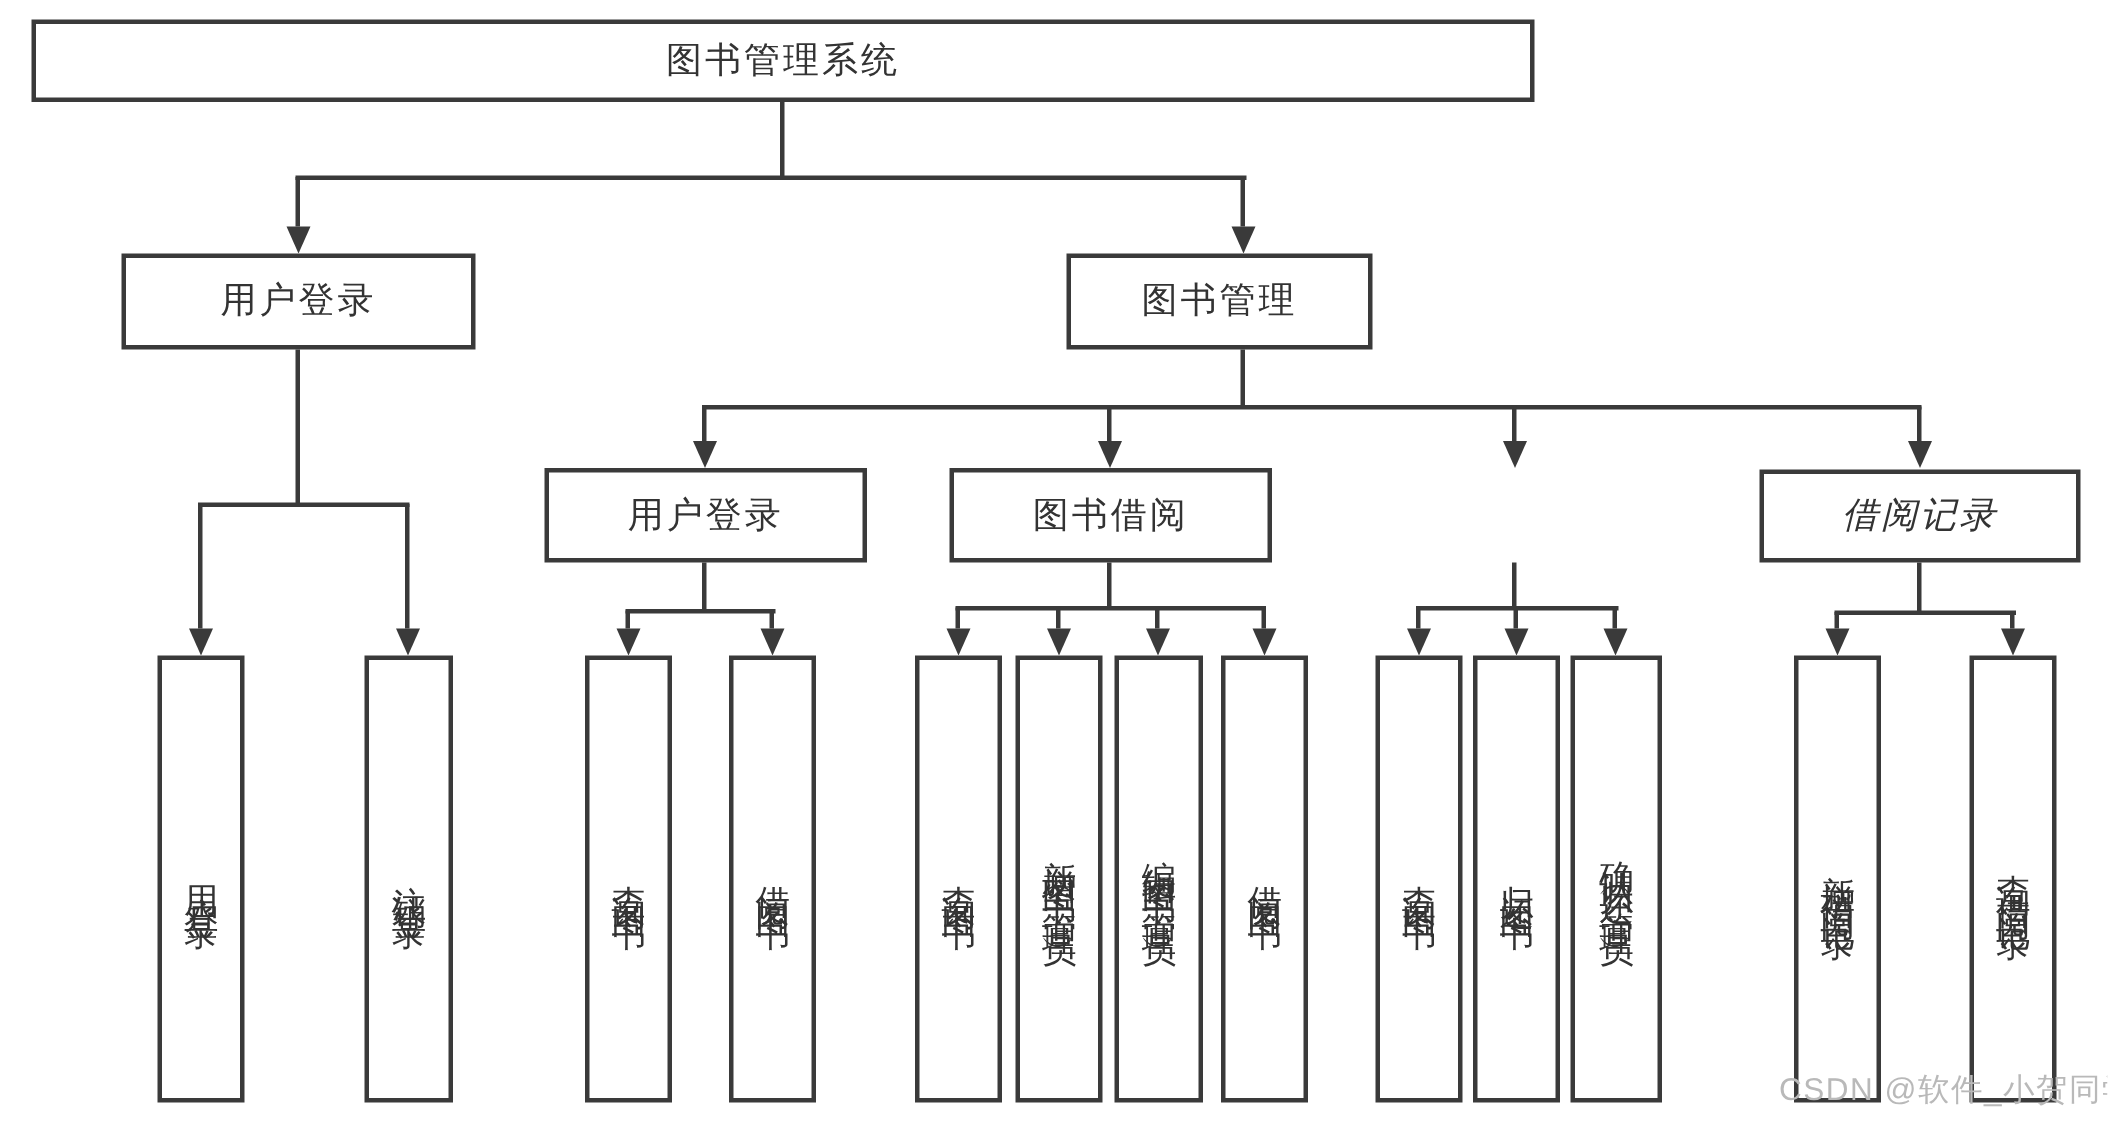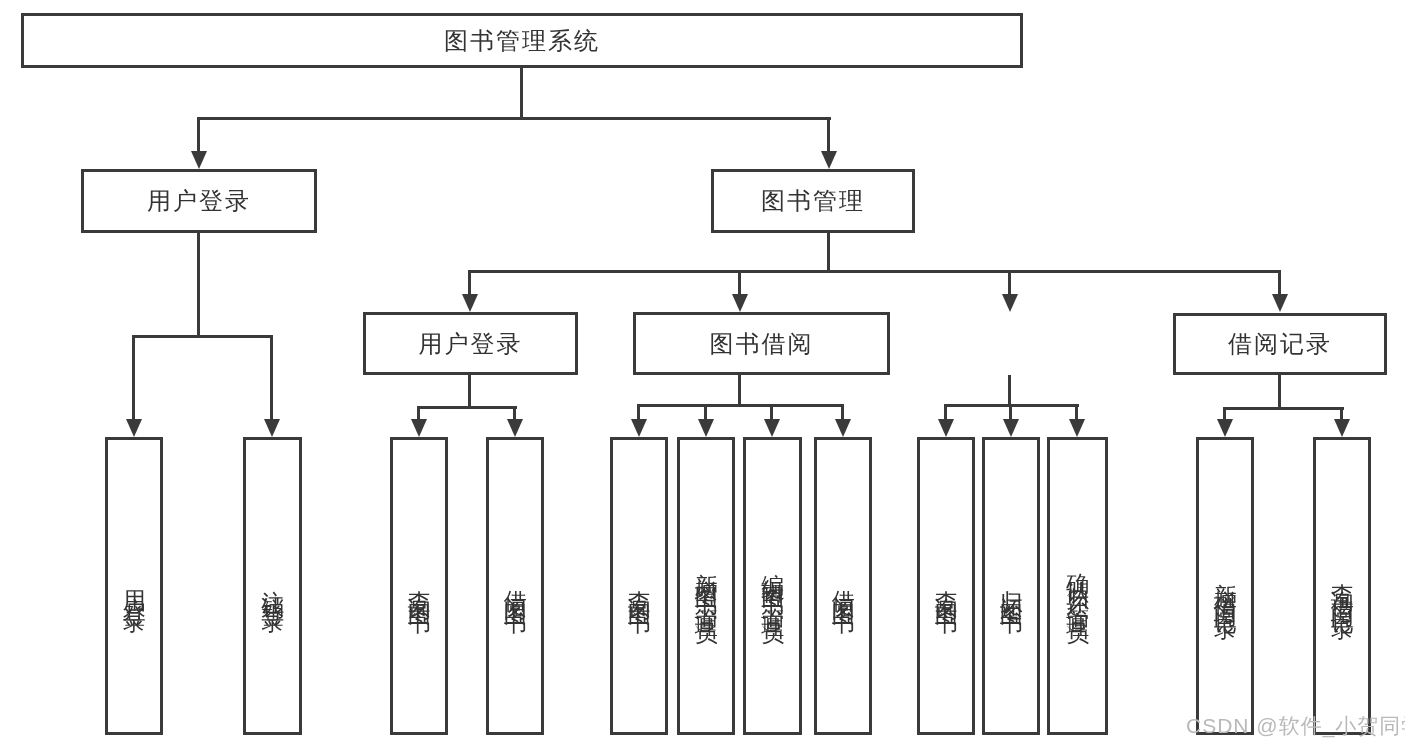--- a/index.html
+++ b/index.html
@@ -78,24 +78,24 @@
   <div class="vl" style="left:738px;top:271px;height:23px;"></div>
   <div class="ah" style="left:732px;top:294px;"></div>
   <div class="vl" style="left:1008px;top:271px;height:23px;"></div>
   <div class="ah" style="left:1002px;top:294px;"></div>
   <div class="vl" style="left:1278px;top:271px;height:23px;"></div>
   <div class="ah" style="left:1272px;top:294px;"></div>
 
   <div class="node" style="left:363px;top:312px;width:215px;height:63px;">
     <span>用户登录</span>
   </div>
-  <div class="node" style="left:633px;top:312px;width:257px;height:63px;">
+  <div class="node" style="left:633px;top:312px;width:215px;height:63px;">
     <span>图书借阅</span>
   </div>
-  <div class="node" style="left:1173px;top:313px;width:214px;height:62px;">
+  <div class="node" style="left:1173px;top:313px;width:214px;height:62px;font-style:italic;">
     <span>借阅记录</span>
   </div>
 
   <div class="vl" style="left:468px;top:375px;height:32px;"></div>
   <div class="hl" style="left:417px;top:406px;width:100px;"></div>
   <div class="vl" style="left:417px;top:407px;height:12px;"></div>
   <div class="ah" style="left:411px;top:419px;"></div>
   <div class="vl" style="left:513px;top:407px;height:12px;"></div>
   <div class="ah" style="left:507px;top:419px;"></div>
 

